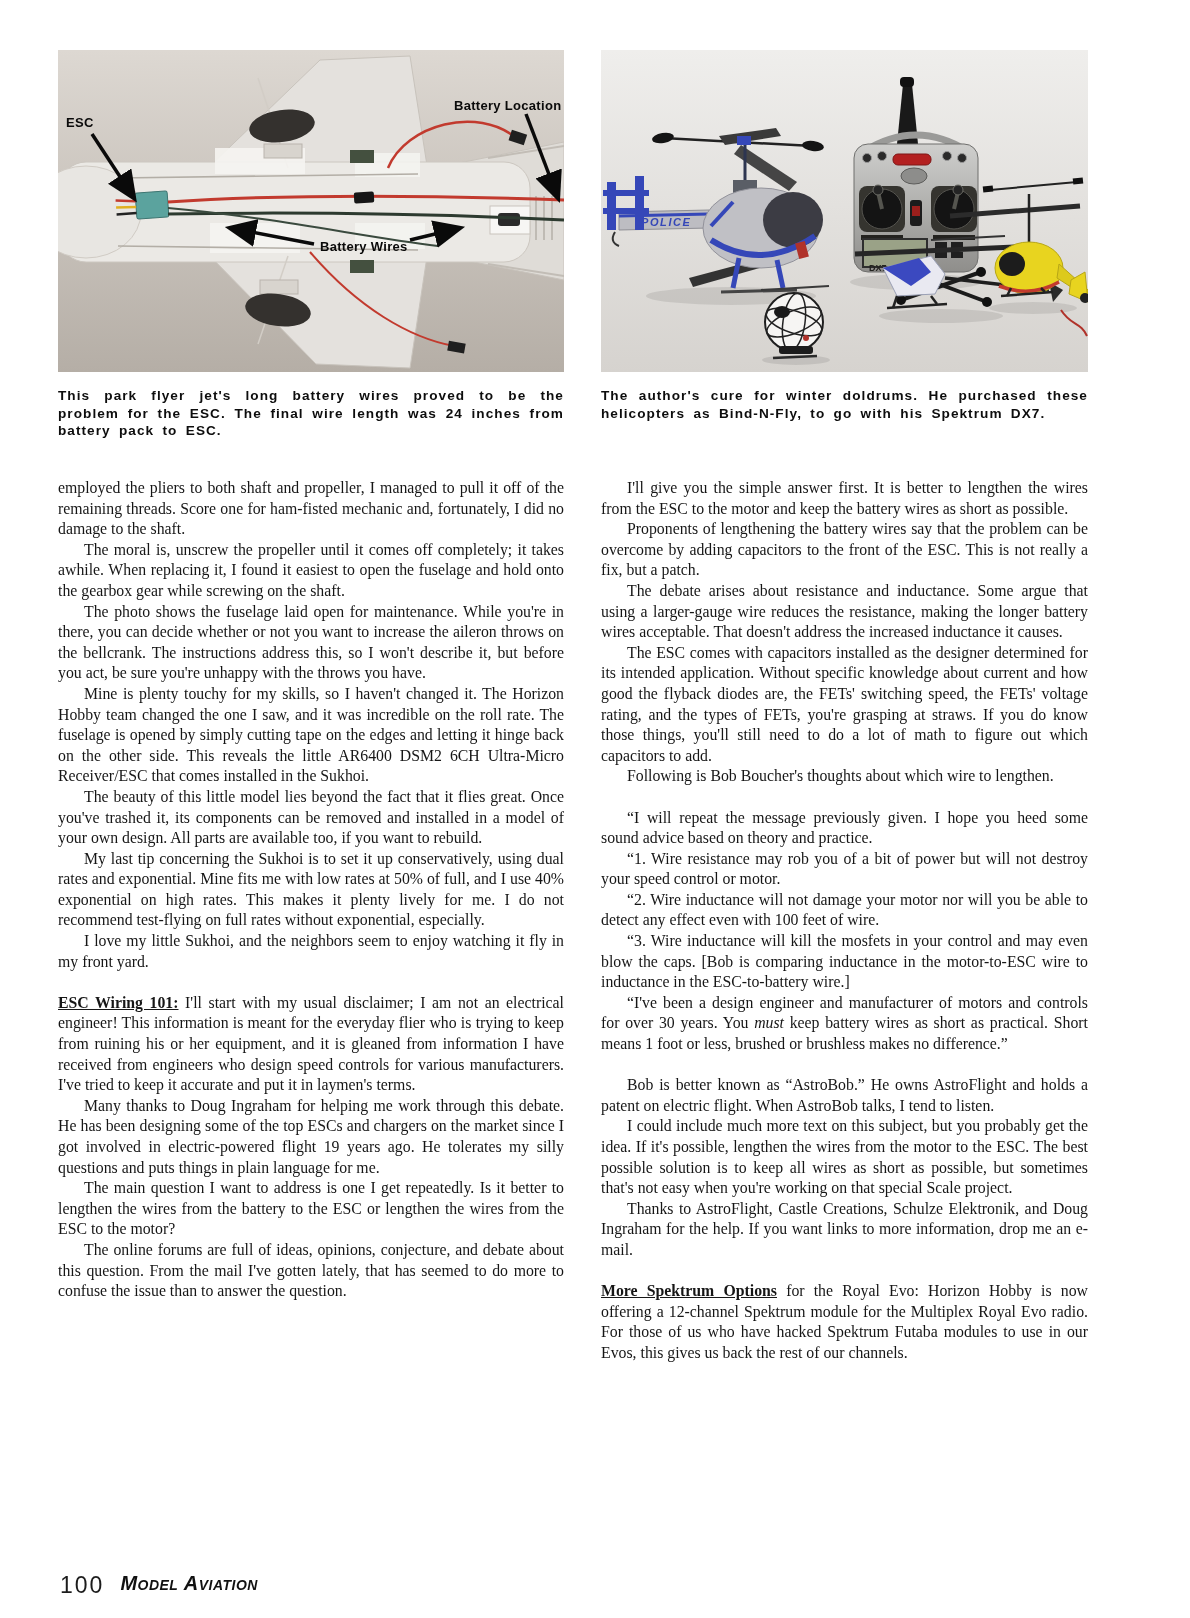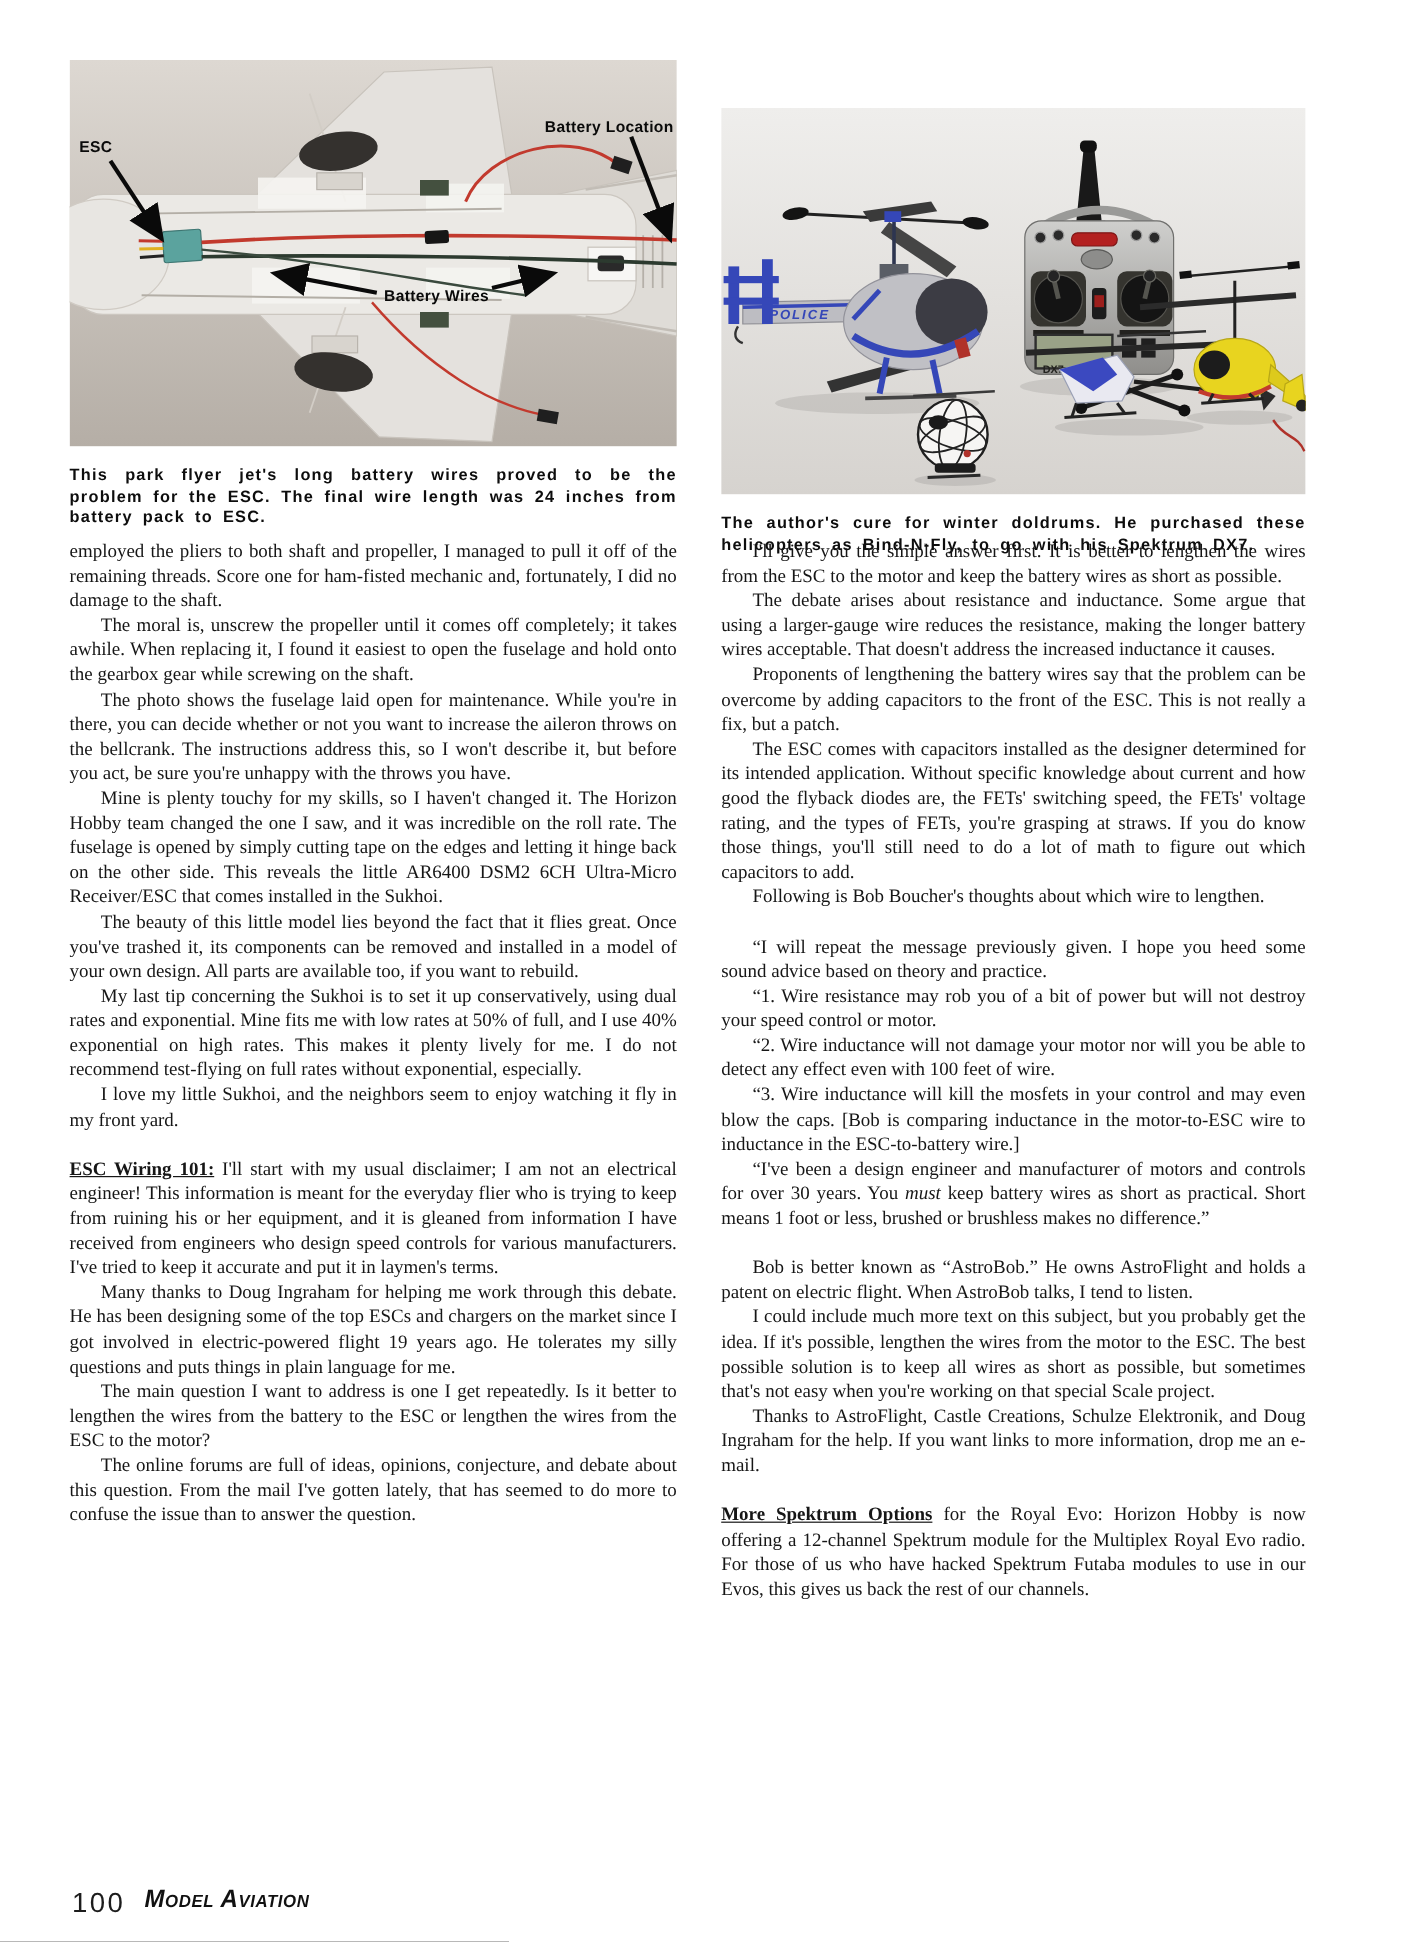--- a/index.html
+++ b/index.html
@@ -1,25 +1,25 @@
 <!DOCTYPE html>
 <html style="--esc-teal: #5ba39e; --wire-red: #c23a2e; --wire-dark: #2c3a2f; --police-blue: #3547b8; --heli-yellow: #e8d41f; --canopy-blue: #3b49c0; --photo-left-bg-top: #ddd8d2; --photo-left-bg-bottom: #b5aea6; --photo-right-bg-top: #efeeec; --photo-right-bg-bottom: #d6d3cf; --caption-text: #0d0d0d; --body-text: #161616;"><head>
 <meta charset="utf-8">
 <style>
   html,body{margin:0;padding:0;background:#888;}
   .page{position:relative;width:1190px;height:1618px;background:#ffffff;margin:0 auto;
         font-family:"Liberation Serif",serif;color:var(--body-text,#161616);overflow:hidden;}
   figure{margin:0;padding:0;position:absolute;}
   .fig-left{left:58px;top:50px;width:506px;}
-  .fig-right{left:601px;top:50px;width:487px;margin-top:40px;}
+  .fig-right{left:601px;top:50px;width:487px;}
   figure svg{display:block;}
   figcaption{margin-top:15px;font-family:"Liberation Sans",sans-serif;font-weight:bold;
         font-size:13.6px;line-height:17.6px;letter-spacing:1.05px;word-spacing:3.5px;
         text-align:justify;color:var(--caption-text,#0d0d0d);}
-  .column{position:absolute;top:450px;font-size:15.8px;line-height:20.6px;}
+  .column{position:absolute;top:478px;font-size:15.8px;line-height:20.6px;}
   .col-left{left:58px;width:506px;}
   .col-right{left:601px;width:487px;}
   .para{margin:0;text-align:justify;}
   .para.indent{text-indent:26px;}
   .para.space{margin-top:20.6px;}
   .b{font-weight:bold;text-decoration:underline;}
   .i{font-style:italic;}
   .footer{position:absolute;left:60px;top:1572px;display:flex;align-items:flex-start;gap:16px;}
   .page-num{font-family:"Liberation Sans",sans-serif;font-weight:400;font-size:23px;
         letter-spacing:2px;color:#1c1c1c;}
@@ -249,22 +249,22 @@
       <p class="para indent"><span>The beauty of this little model lies beyond the fact that it flies great. Once you've trashed it, its components can be removed and installed in a model of your own design. All parts are available too, if you want to rebuild.</span></p>
       <p class="para indent"><span>My last tip concerning the Sukhoi is to set it up conservatively, using dual rates and exponential. Mine fits me with low rates at 50% of full, and I use 40% exponential on high rates. This makes it plenty lively for me. I do not recommend test-flying on full rates without exponential, especially.</span></p>
       <p class="para indent"><span>I love my little Sukhoi, and the neighbors seem to enjoy watching it fly in my front yard.</span></p>
       <p class="para space"><span class="b">ESC Wiring 101:</span><span> I'll start with my usual disclaimer; I am not an electrical engineer! This information is meant for the everyday flier who is trying to keep from ruining his or her equipment, and it is gleaned from information I have received from engineers who design speed controls for various manufacturers. I've tried to keep it accurate and put it in laymen's terms.</span></p>
       <p class="para indent"><span>Many thanks to Doug Ingraham for helping me work through this debate. He has been designing some of the top ESCs and chargers on the market since I got involved in electric-powered flight 19 years ago. He tolerates my silly questions and puts things in plain language for me.</span></p>
       <p class="para indent"><span>The main question I want to address is one I get repeatedly. Is it better to lengthen the wires from the battery to the ESC or lengthen the wires from the ESC to the motor?</span></p>
       <p class="para indent"><span>The online forums are full of ideas, opinions, conjecture, and debate about this question. From the mail I've gotten lately, that has seemed to do more to confuse the issue than to answer the question.</span></p>
     </div>
   <div class="column col-right">
       <p class="para indent"><span>I'll give you the simple answer first. It is better to lengthen the wires from the ESC to the motor and keep the battery wires as short as possible.</span></p>
+      <p class="para indent"><span>Proponents of lengthening the battery wires say that the problem can be overcome by adding capacitors to the front of the ESC. This is not really a fix, but a patch.</span></p>
       <p class="para indent"><span>The debate arises about resistance and inductance. Some argue that using a larger-gauge wire reduces the resistance, making the longer battery wires acceptable. That doesn't address the increased inductance it causes.</span></p>
-      <p class="para indent"><span>Proponents of lengthening the battery wires say that the problem can be overcome by adding capacitors to the front of the ESC. This is not really a fix, but a patch.</span></p>
       <p class="para indent"><span>The ESC comes with capacitors installed as the designer determined for its intended application. Without specific knowledge about current and how good the flyback diodes are, the FETs' switching speed, the FETs' voltage rating, and the types of FETs, you're grasping at straws. If you do know those things, you'll still need to do a lot of math to figure out which capacitors to add.</span></p>
       <p class="para indent"><span>Following is Bob Boucher's thoughts about which wire to lengthen.</span></p>
       <p class="para indent space"><span>“I will repeat the message previously given. I hope you heed some sound advice based on theory and practice.</span></p>
       <p class="para indent"><span>“1. Wire resistance may rob you of a bit of power but will not destroy your speed control or motor.</span></p>
       <p class="para indent"><span>“2. Wire inductance will not damage your motor nor will you be able to detect any effect even with 100 feet of wire.</span></p>
       <p class="para indent"><span>“3. Wire inductance will kill the mosfets in your control and may even blow the caps. [Bob is comparing inductance in the motor-to-ESC wire to inductance in the ESC-to-battery wire.]</span></p>
       <p class="para indent"><span>“I've been a design engineer and manufacturer of motors and controls for over 30 years. You </span><span class="i">must</span><span> keep battery wires as short as practical. Short means 1 foot or less, brushed or brushless makes no difference.”</span></p>
       <p class="para indent space"><span>Bob is better known as “AstroBob.” He owns AstroFlight and holds a patent on electric flight. When AstroBob talks, I tend to listen.</span></p>
       <p class="para indent"><span>I could include much more text on this subject, but you probably get the idea. If it's possible, lengthen the wires from the motor to the ESC. The best possible solution is to keep all wires as short as possible, but sometimes that's not easy when you're working on that special Scale project.</span></p>
       <p class="para indent"><span>Thanks to AstroFlight, Castle Creations, Schulze Elektronik, and Doug Ingraham for the help. If you want links to more information, drop me an e-mail.</span></p>

